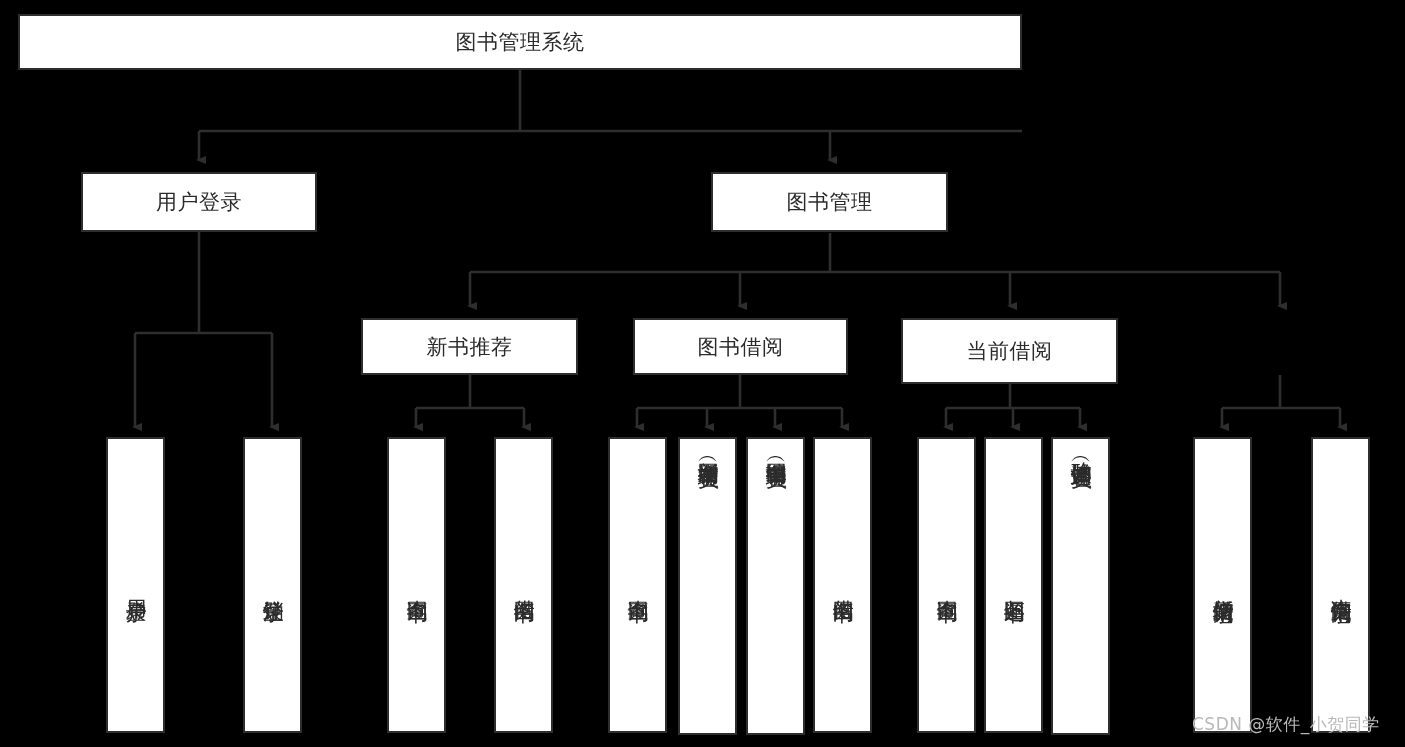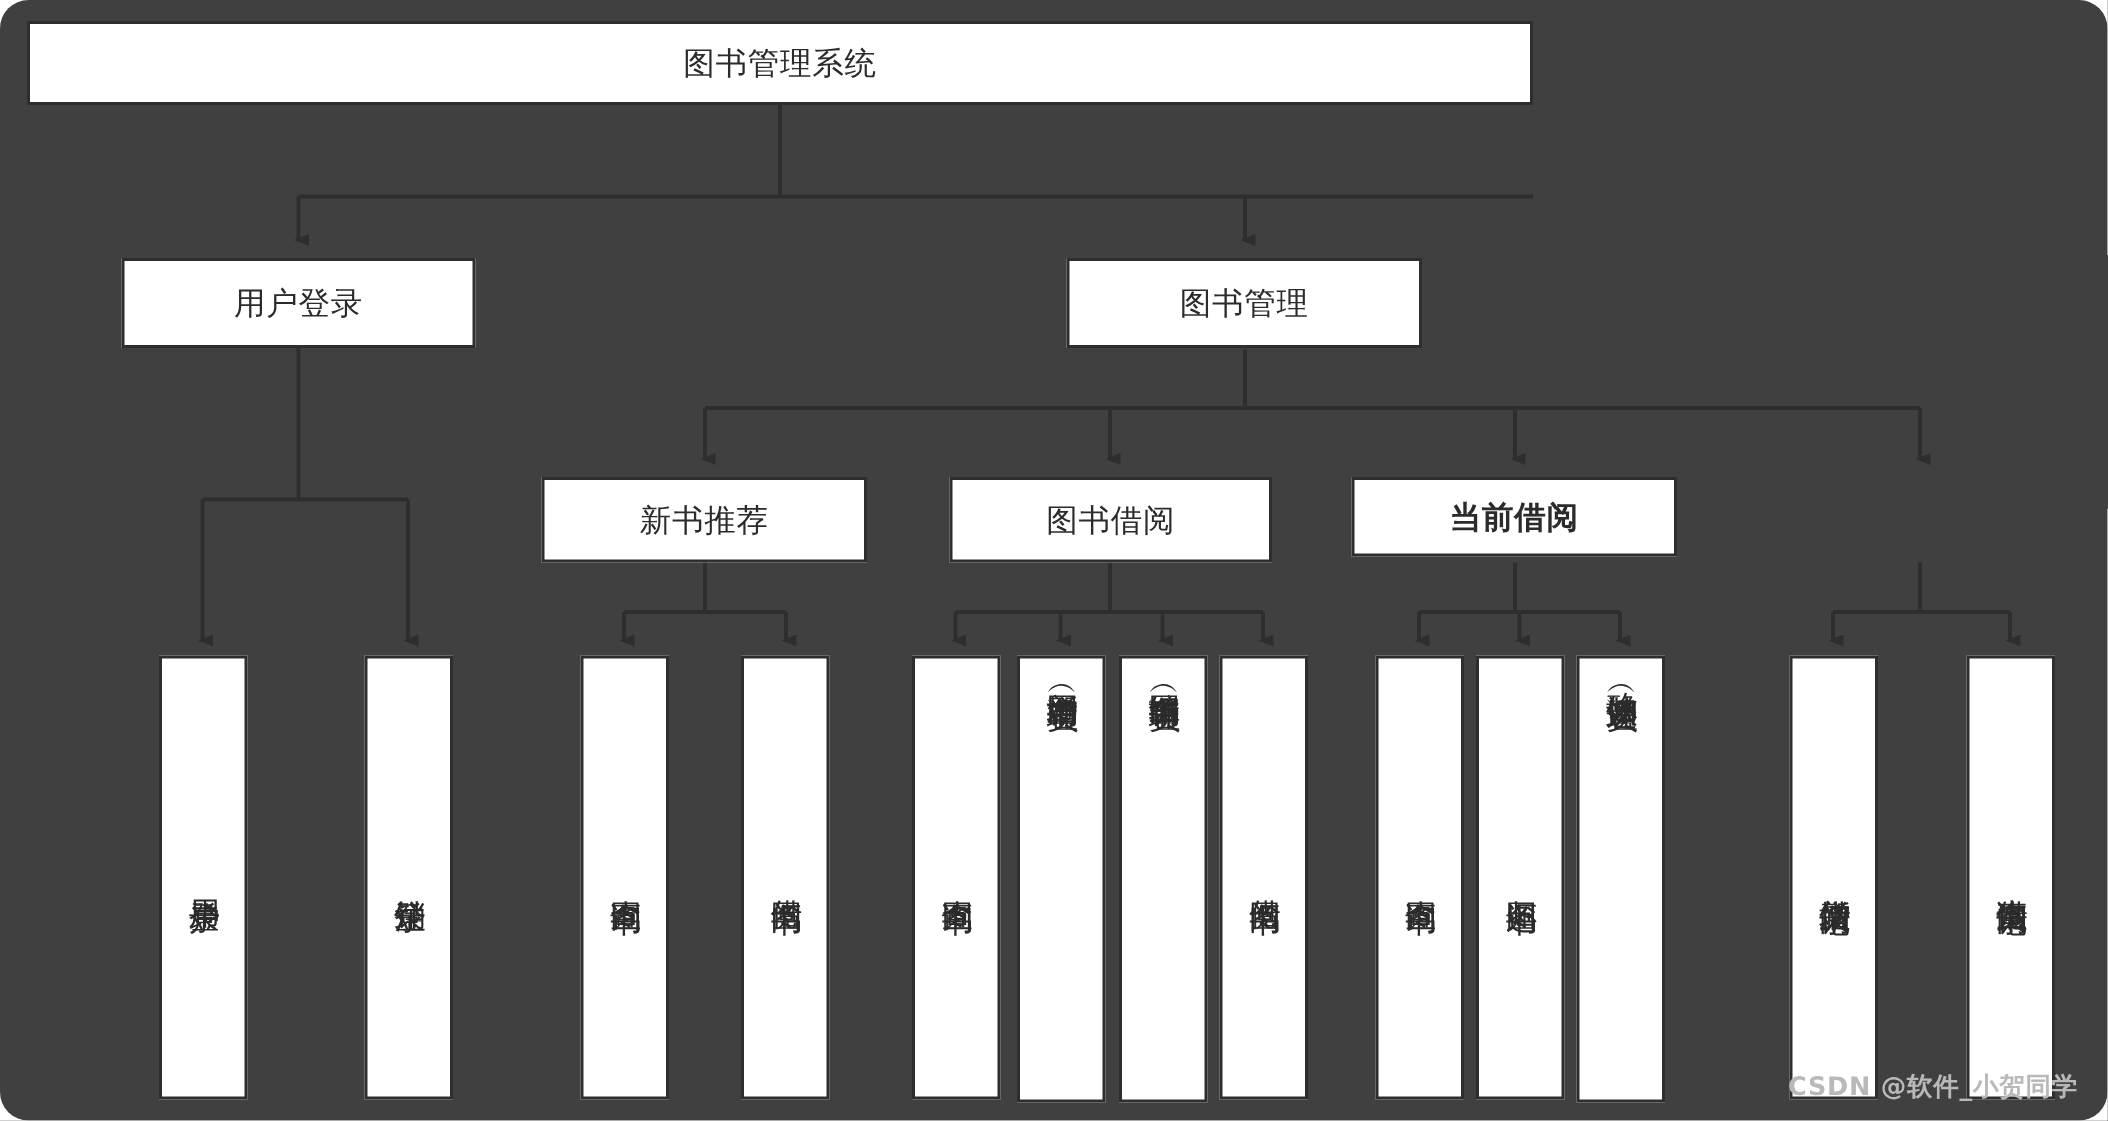--- a/index.html
+++ b/index.html
@@ -7,23 +7,22 @@
     padding: 0;
     background: #ffffff;
   }
   body {
     font-family: "DejaVu Sans", "Liberation Sans", sans-serif;
   }
   #diagram {
     position: relative;
     width: 1405px;
     height: 747px;
-    background: #404040;
+    background: #000000;
     overflow: hidden;
-    border-radius: 19px;
   }
   #wires {
     position: absolute;
     left: 0;
     top: 0;
     width: 1405px;
     height: 747px;
     pointer-events: none;
   }
   .node {
@@ -54,21 +53,20 @@
   .node-v.top-align {
     justify-content: flex-start;
     padding-top: 6px;
   }
   .watermark {
     position: absolute;
     font-size: 17px;
     color: #b9b9b9;
     white-space: nowrap;
     letter-spacing: 0.5px;
-    font-weight: bold;
   }
 </style>
 </head>
 <body>
 
 <div id="diagram">
 
   <svg id="wires" viewBox="0 0 1405 747" xmlns="http://www.w3.org/2000/svg">
     <defs>
       <marker id="arw" markerWidth="10" markerHeight="10" refX="4" refY="7" orient="auto" markerUnits="userSpaceOnUse">
@@ -129,21 +127,21 @@
   <div class="node node-h" style="left:711px; top:172px; width:237px; height:60px;text-align:right;">
     <span>图书管理</span>
   </div>
 
   <div class="node node-h" style="left:361px; top:318px; width:217px; height:57px;">
     <span>新书推荐</span>
   </div>
   <div class="node node-h" style="left:633px; top:318px; width:215px; height:57px;">
     <span>图书借阅</span>
   </div>
-  <div class="node node-h" style="left:901px; top:318px; width:217px; height:53px;font-weight:bold;">
+  <div class="node node-h" style="left:901px; top:318px; width:217px; height:66px;">
     <span>当前借阅</span>
   </div>
 
   <div class="node node-v" style="left:106px; top:437px; width:59px; height:296px;">
     <span>用户登录</span>
   </div>
   <div class="node node-v" style="left:243px; top:437px; width:59px; height:296px;">
     <span>注销登录</span>
   </div>
 

